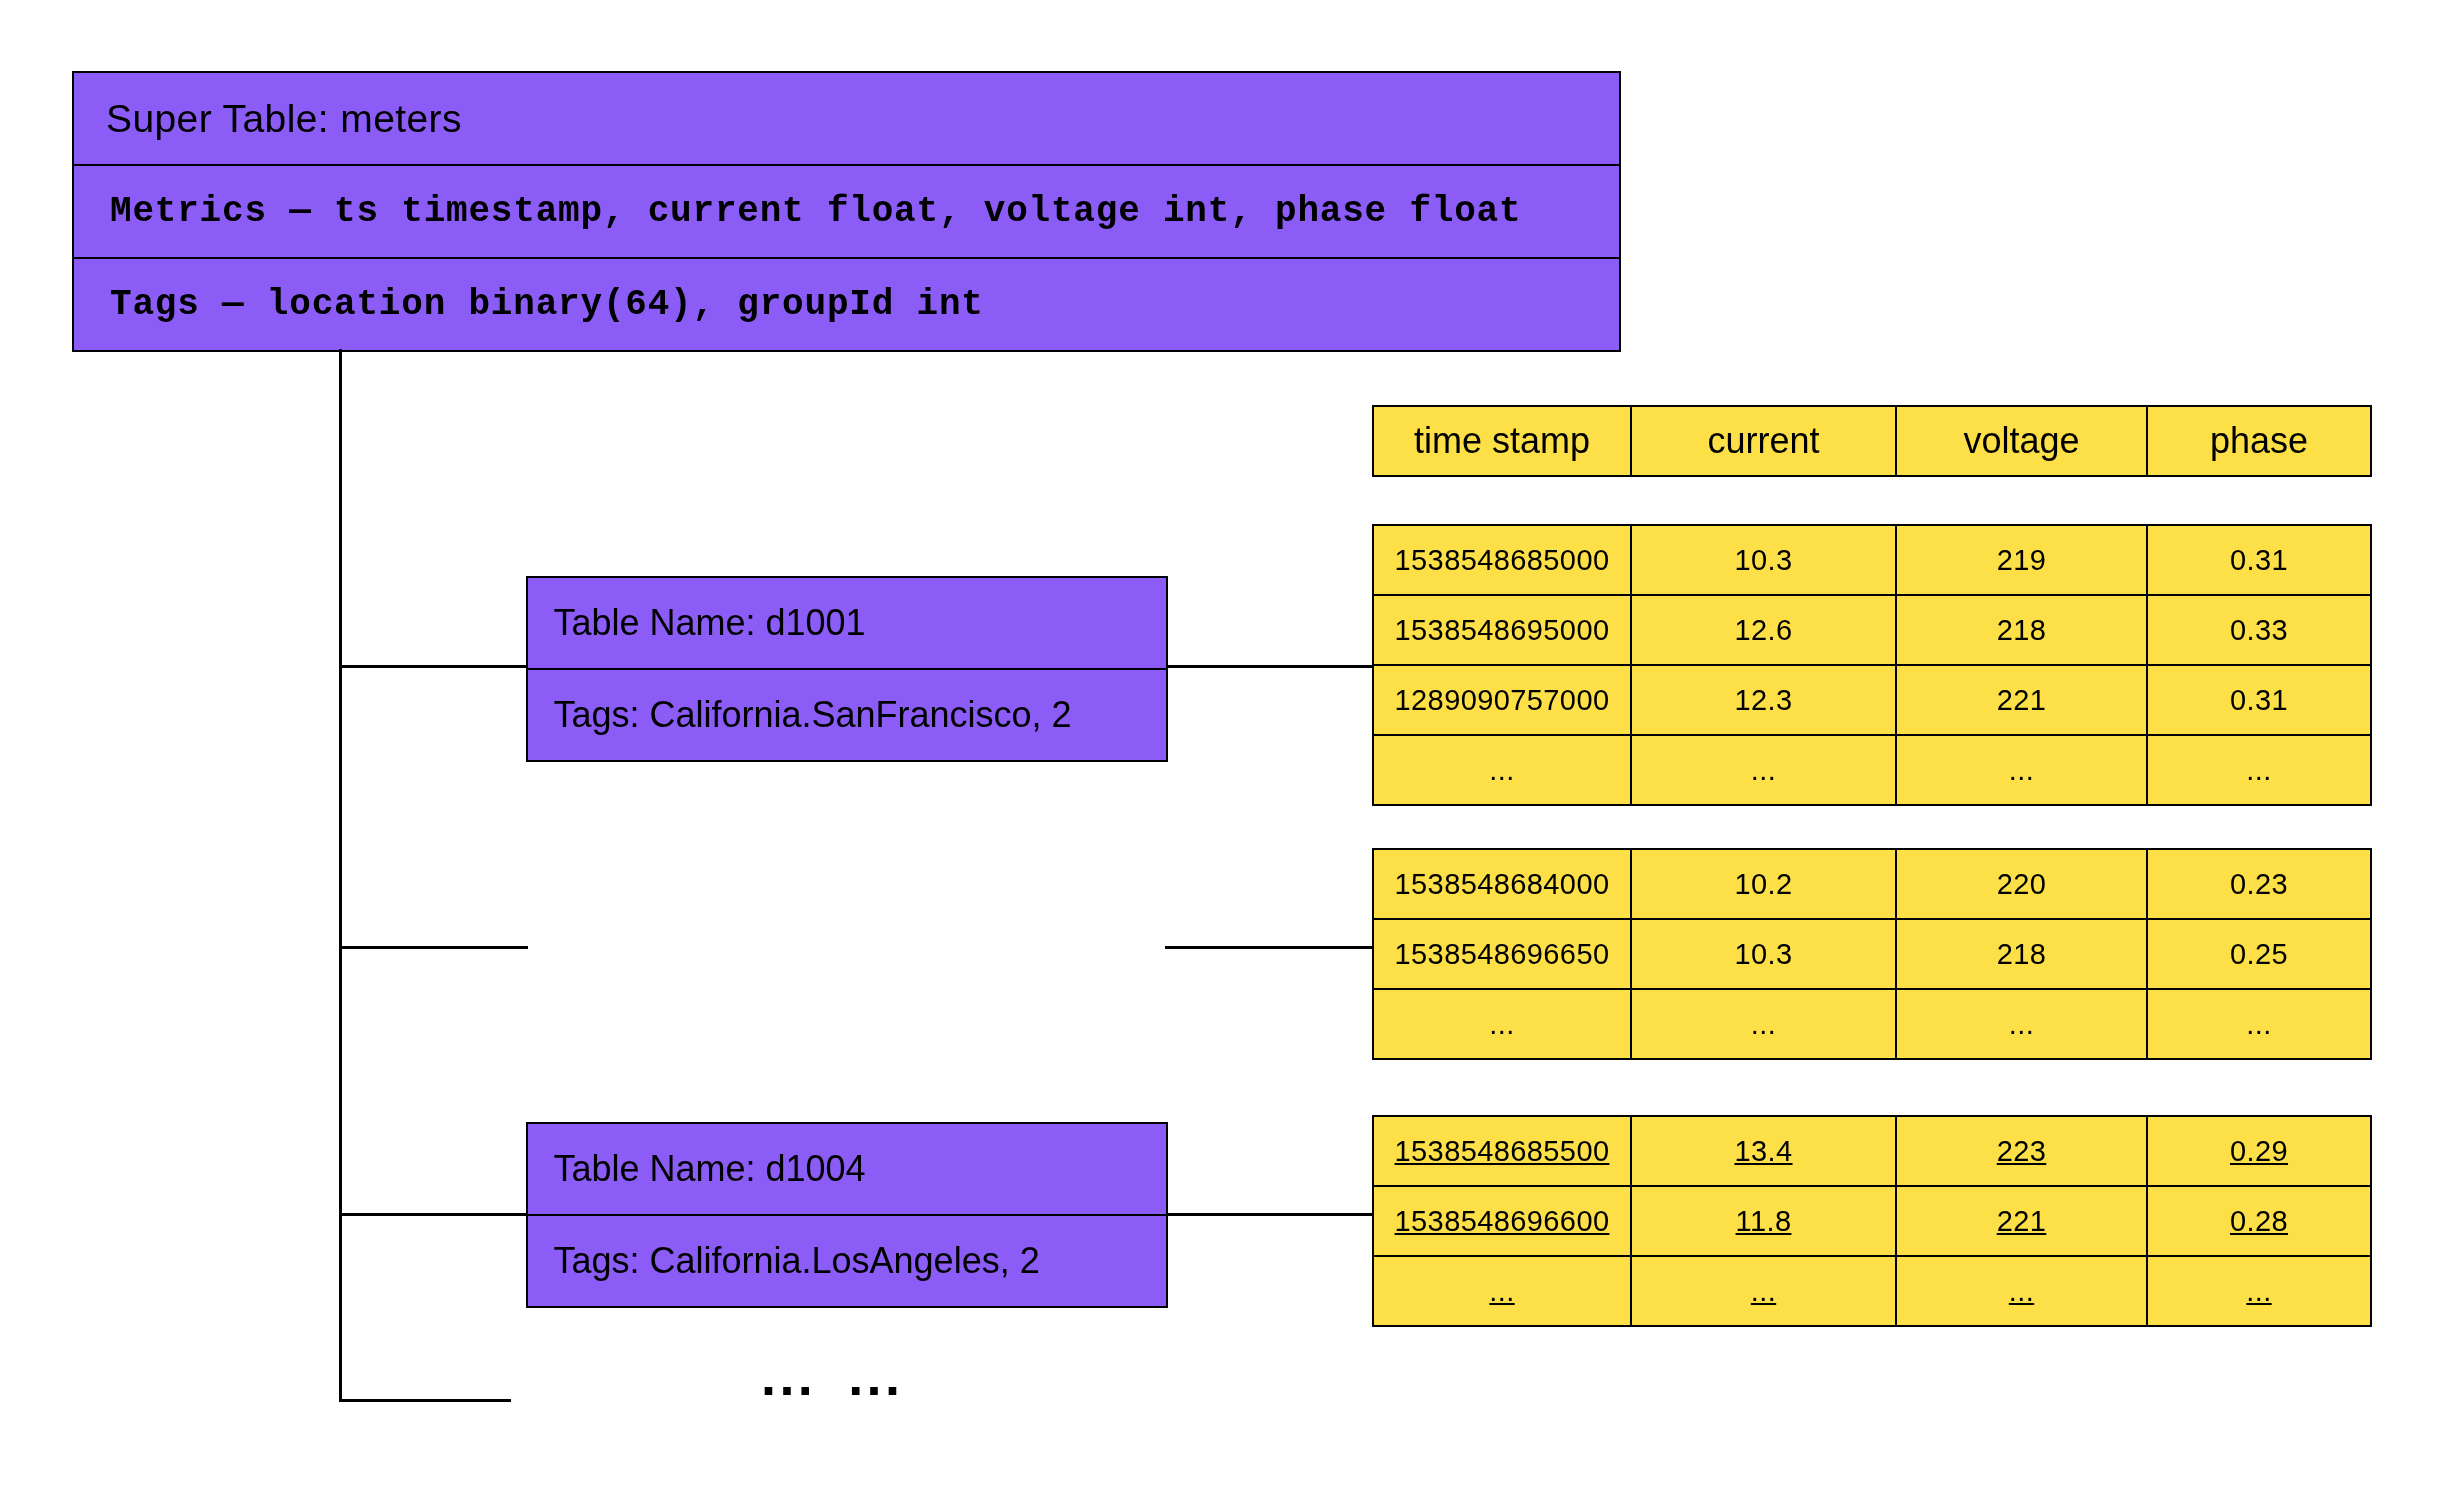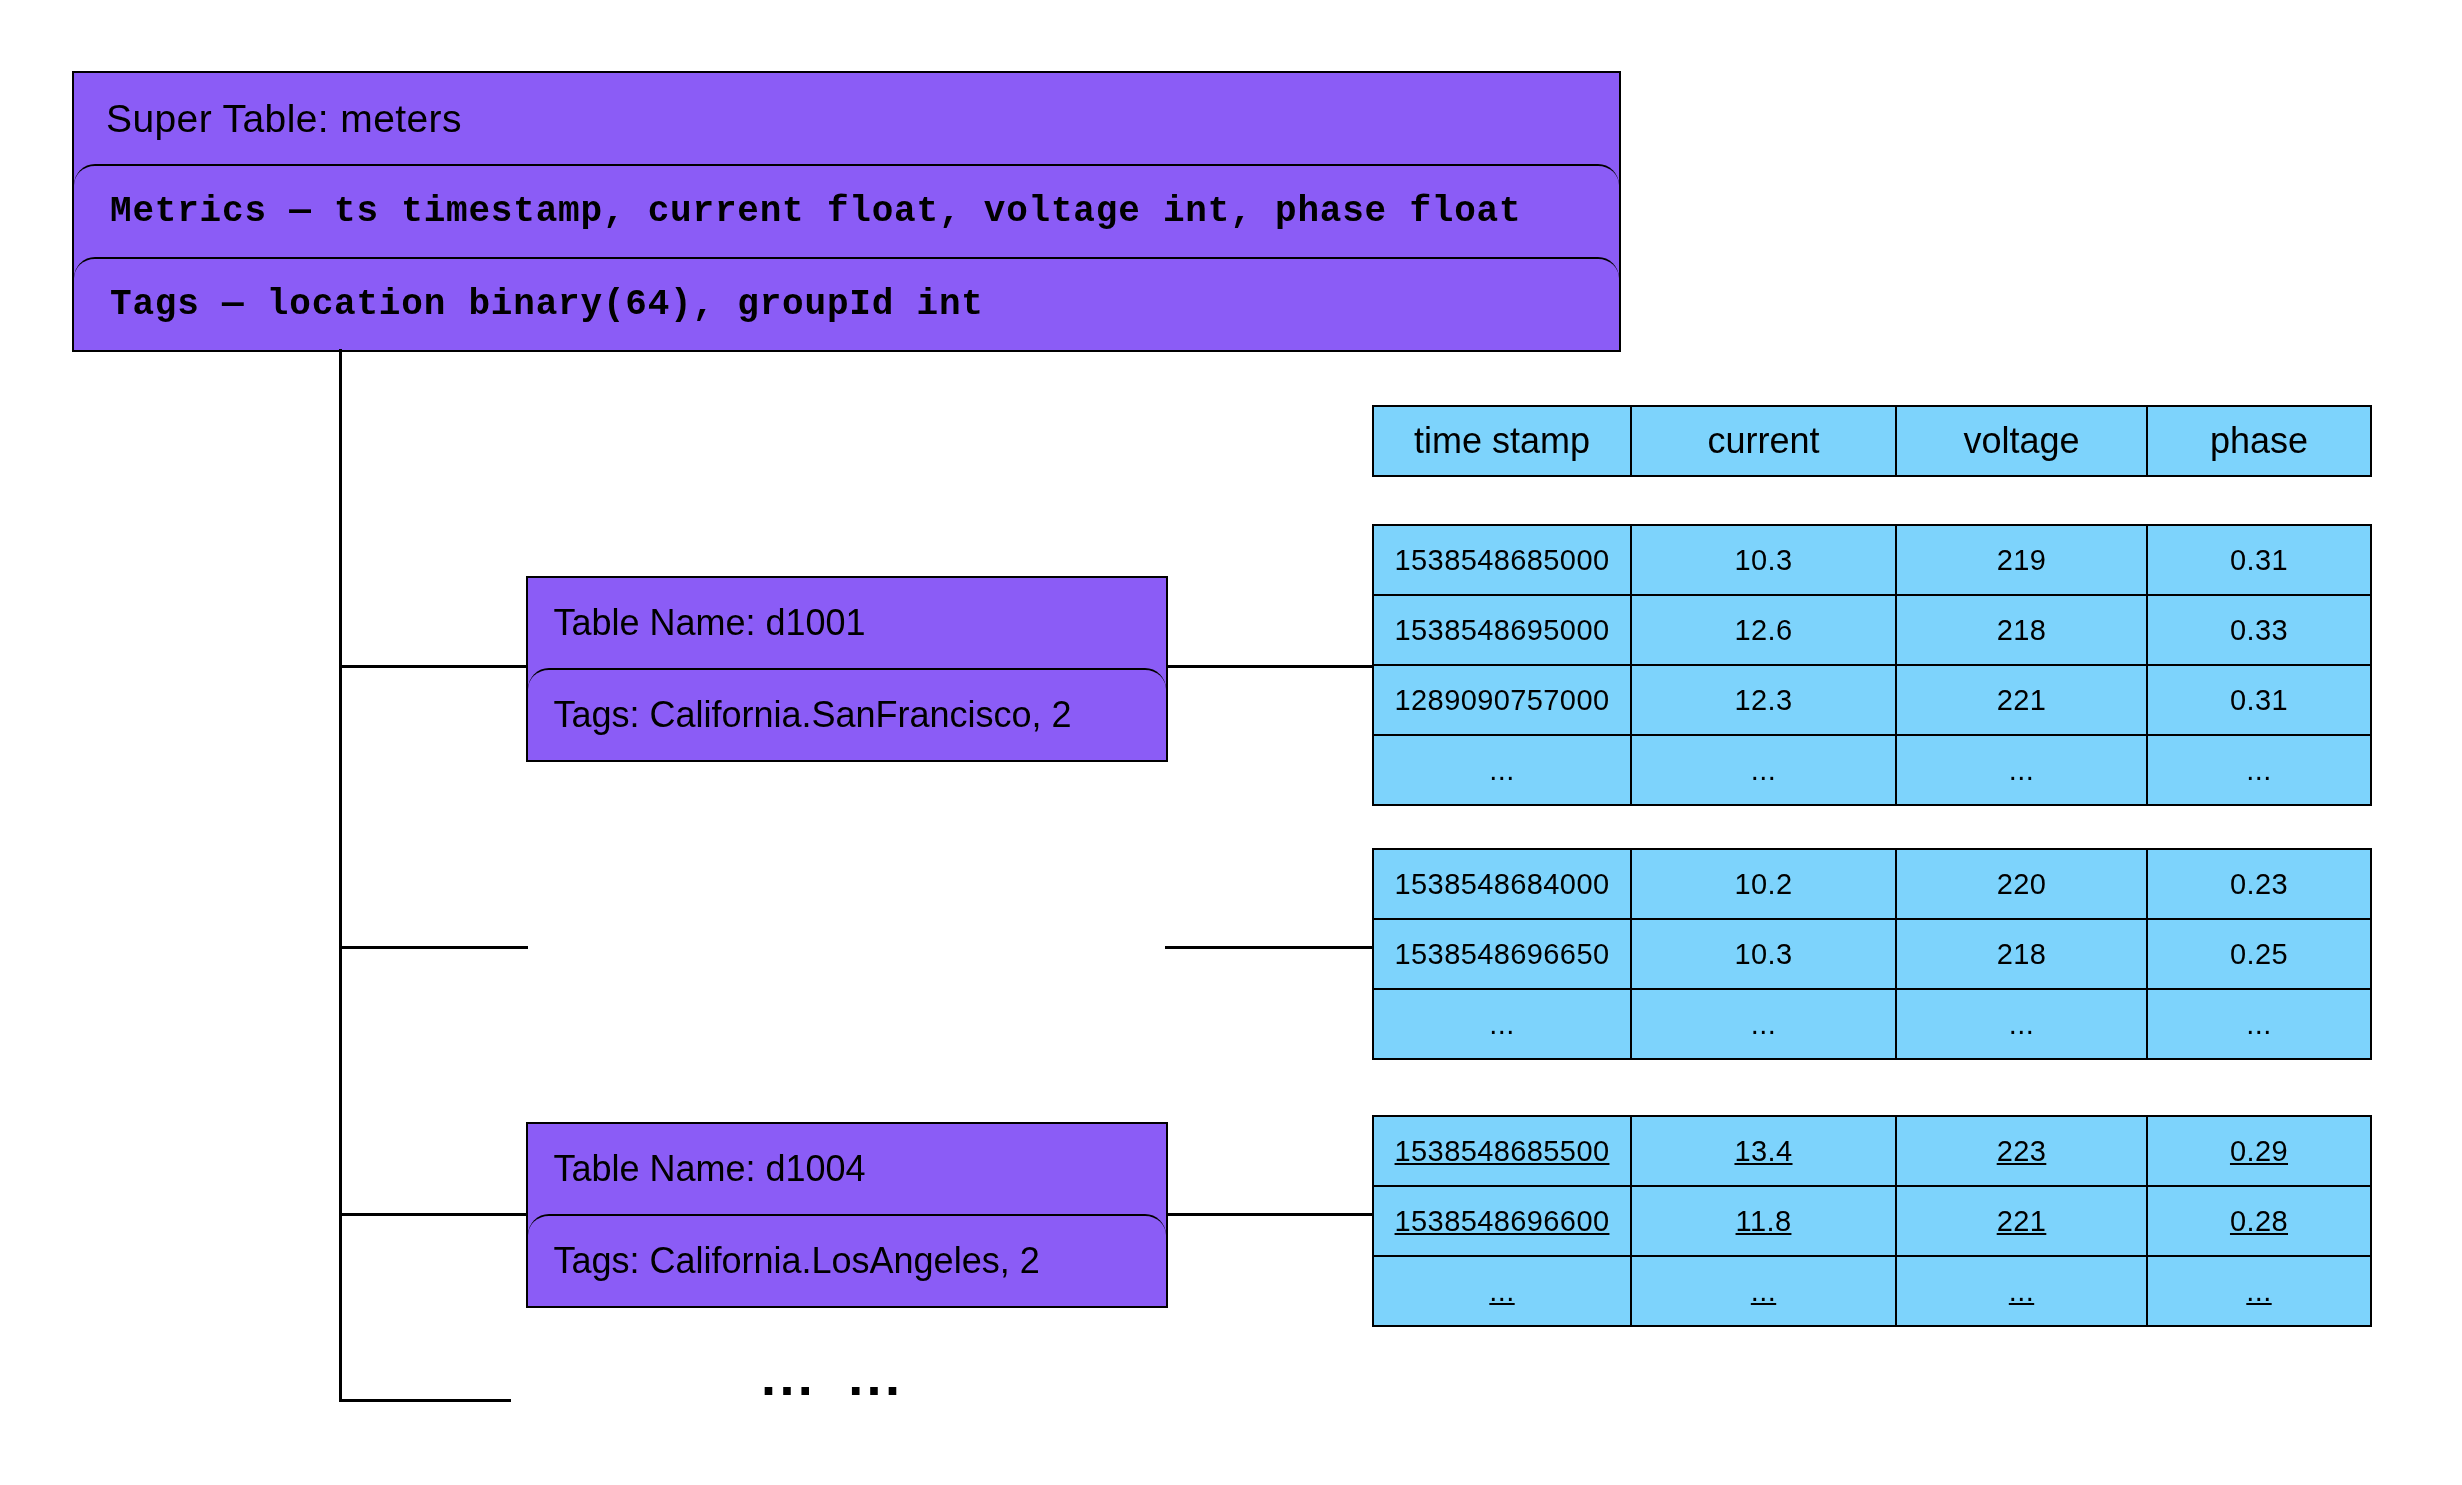--- a/index.html
+++ b/index.html
@@ -19,21 +19,21 @@
     background: #8b5cf6;
     display: flex;
     flex-direction: column;
   }
   .box .row {
     flex: 1;
     display: flex;
     align-items: center;
     box-sizing: border-box;
   }
-  .box .row + .row { border-top: 2.5px solid #000000; border-radius: 21px; }
+  .box .row + .row { border-top: 2.5px solid #000000; }
 
   
   #super-table { left: 72px; top: 71px; width: 1549px; height: 281px; }
   #super-table .title-row { font-size: 39px; padding-left: 32px; letter-spacing: 0.4px; }
   #super-table .mono-row {
     font-family: "Liberation Mono", monospace;
     font-weight: 700;
     font-size: 36px;
     padding-left: 36px;
     letter-spacing: 0.8px;
@@ -49,21 +49,21 @@
 
   
   .line { position: absolute; background: #000000; }
 
   
   table.dtable {
     position: absolute;
     left: 1372px;
     border-collapse: collapse;
     table-layout: fixed;
-    background: #7dd3fc;
+    background: #fde047;
   }
   table.dtable td, table.dtable th {
     border: 2.5px solid #000000;
     text-align: center;
     vertical-align: middle;
     padding: 0;
     overflow: hidden;
     font-weight: 400;
   }
   table.dtable tr { height: 70px; }

